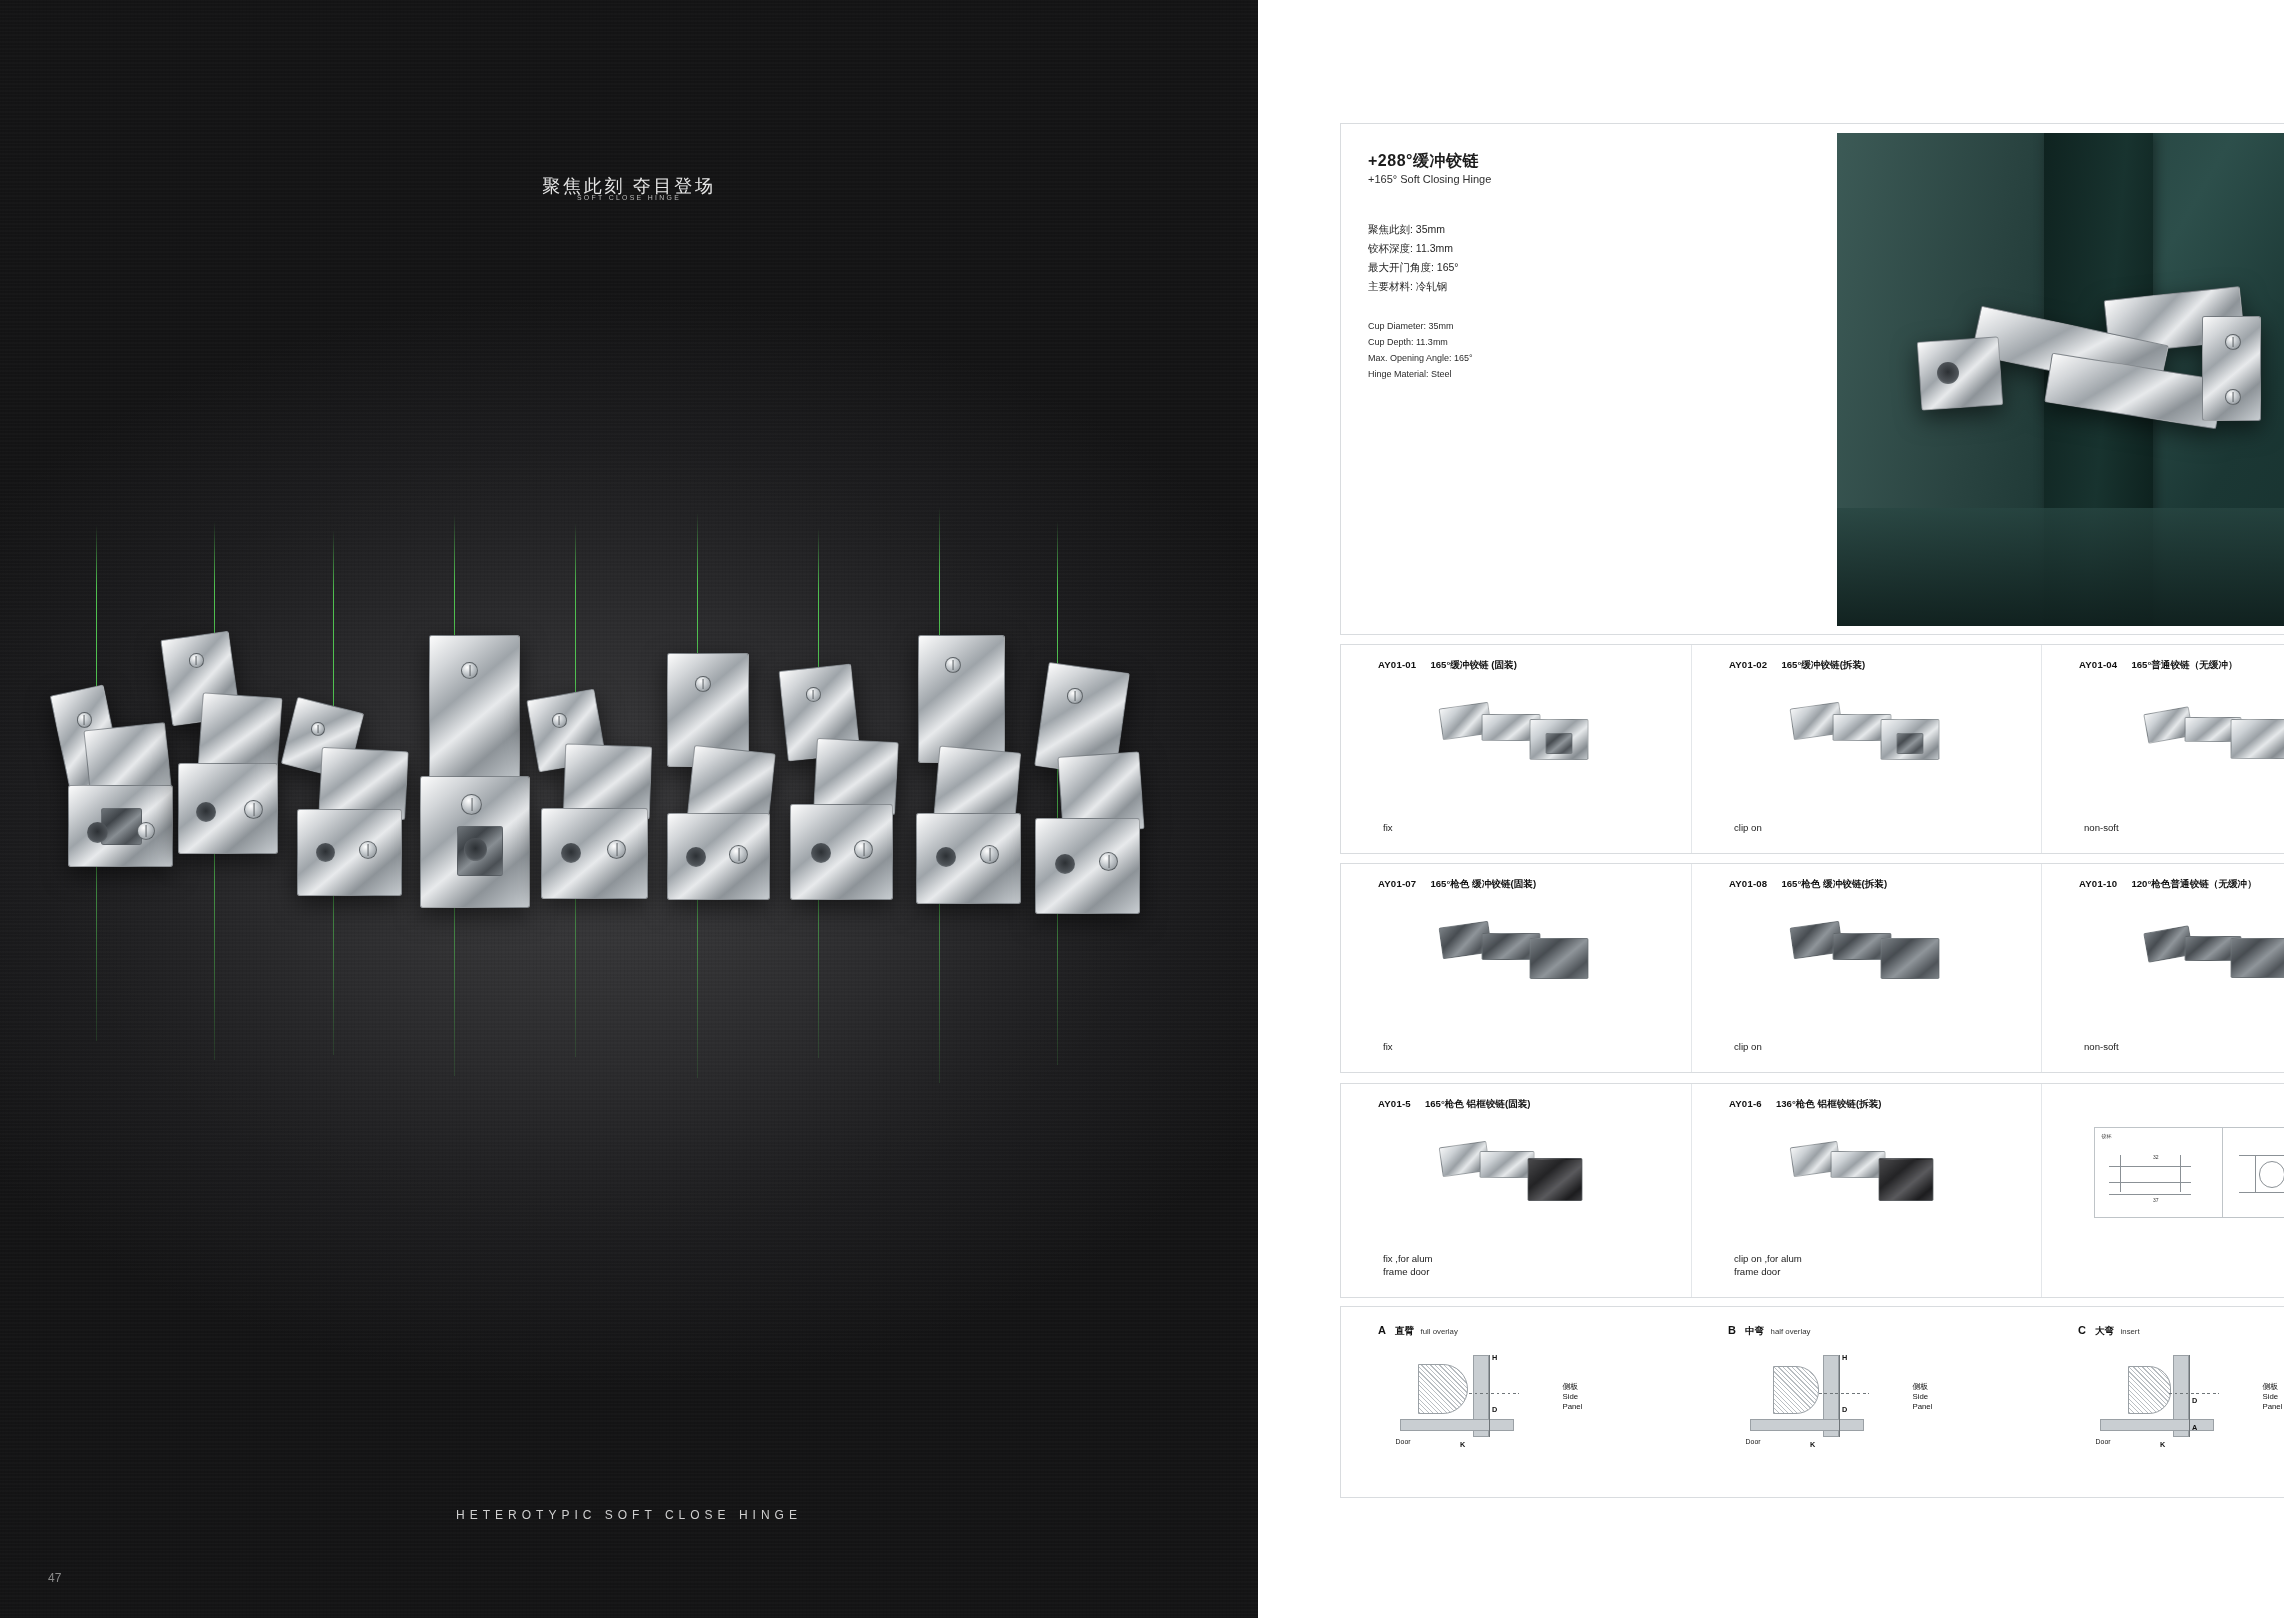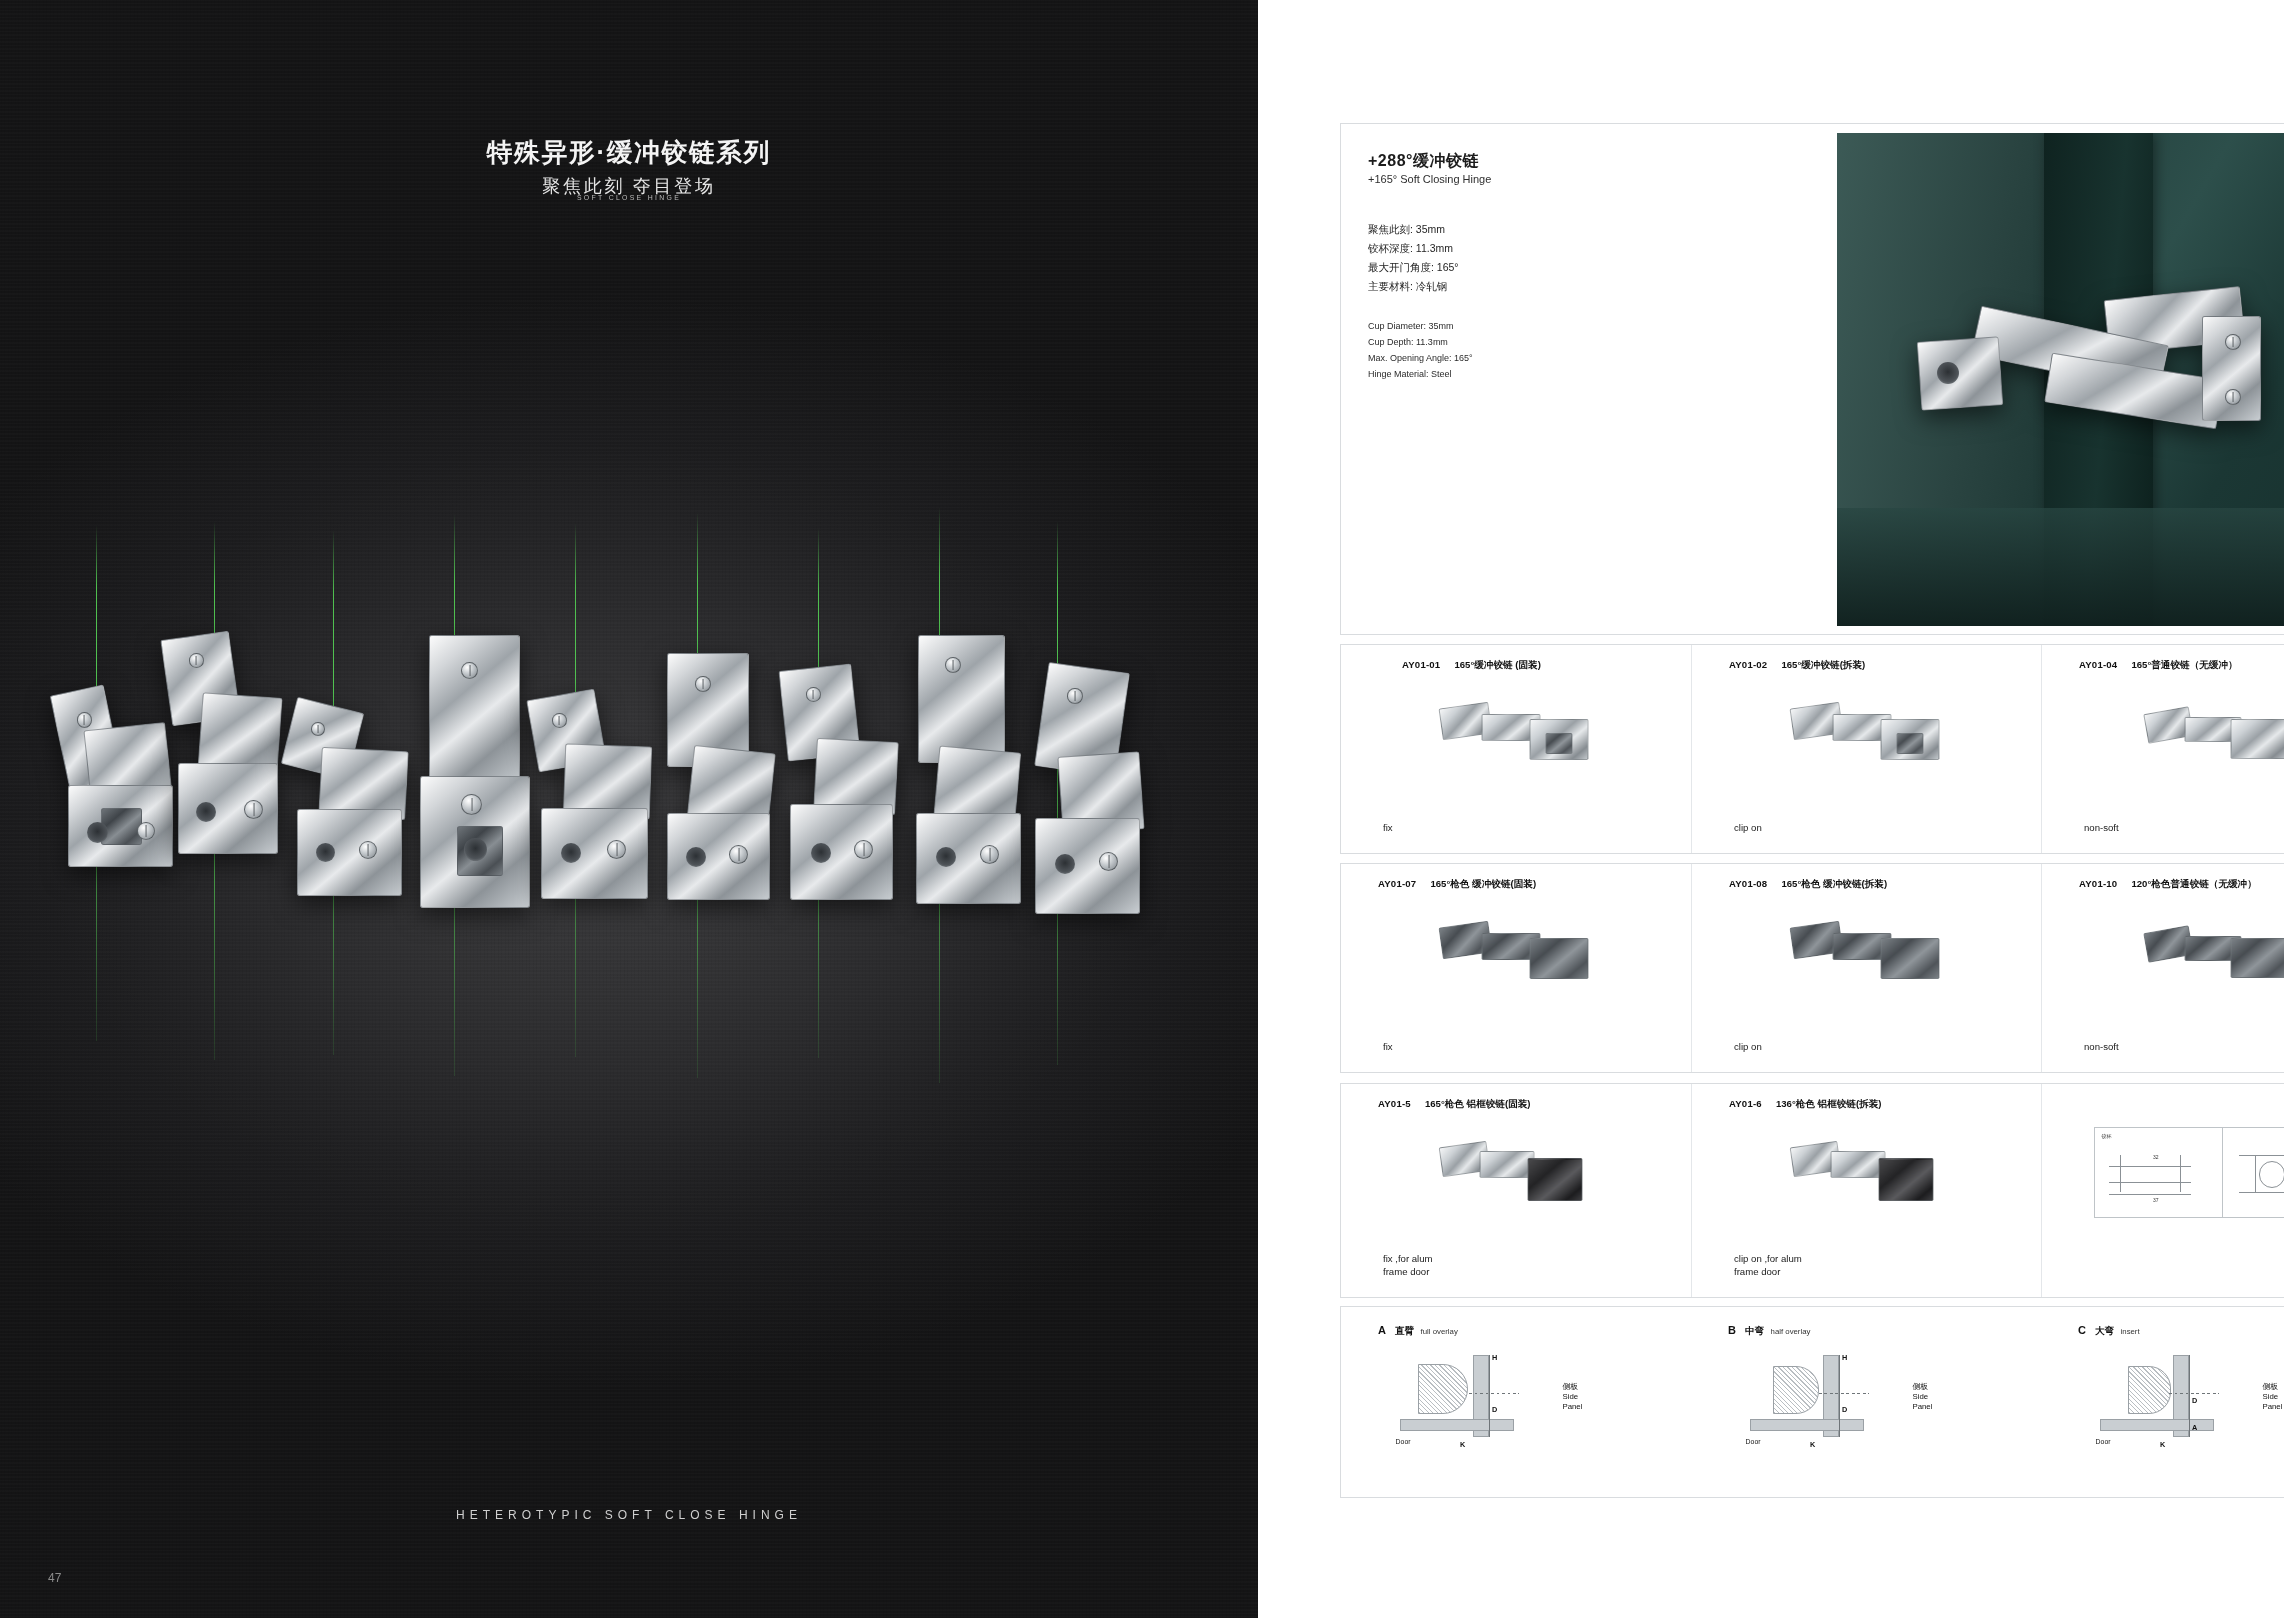--- a/index.html
+++ b/index.html
@@ -223,21 +223,20 @@
 </style>
 </head>
 <body>
 
 <div class="spread">
 
   <div class="left-page">
     <div class="noise-overlay"></div>
 
 
-    <div class="headline">特殊异形·缓冲铰链系列</div>
     <div class="subline">聚焦此刻 夺目登场</div>
     <div class="subline-en">SOFT CLOSE HINGE</div>
 
     <div class="hinge-stage">
 
       <div class="green-line" style="left:55px;  top:-13.7px; height:516px;"></div>
       <div class="green-line" style="left:173px;  top:-18px; height:539px;"></div>
       <div class="green-line" style="left:292px;  top:-9px; height:525px;"></div>
       <div class="green-line" style="left:413px;  top:-25px; height:562px;"></div>
       <div class="green-line" style="left:534px; top:-16px; height:534px;"></div>
@@ -366,21 +365,21 @@
           <div class="hbody" style="left:292px; top:32px; width:59px; height:105px;"></div>
           <div class="hscrew" style="left:315px; top:50px; width:16.4px; height:16.4px;"></div>
           <div class="hscrew" style="left:315px; top:105px; width:16.4px; height:16.4px;"></div>
           <div class="hhole" style="left:27px; top:78px; width:22px; height:22px;"></div>
         </div>
       </div>
     </div>
 
     <div class="panel row-panel">
       <div class="cell" style="left:0; width:350px;">
-        <div class="cell-head" style="left:37px;margin-left:24px;">
+        <div class="cell-head" style="left:37px;">
           <span class="code">AY01-01</span>
           <span class="desc">165°缓冲铰链 (固装)</span>
         </div>
         <div class="prod-img">
           <div class="prod-shape" style="left:0;   top:18px; width:50px; height:32px; transform:rotate(-8deg);"></div>
           <div class="prod-shape" style="left:41px; top:27px; width:59px; height:27px;"></div>
           <div class="prod-shape" style="left:89px; top:32px; width:59px; height:41px;"></div>
           <div class="prod-shape dk" style="left:105px; top:46px; width:27px; height:20.6px;"></div>
         </div>
         <div class="cell-caption">fix</div>

